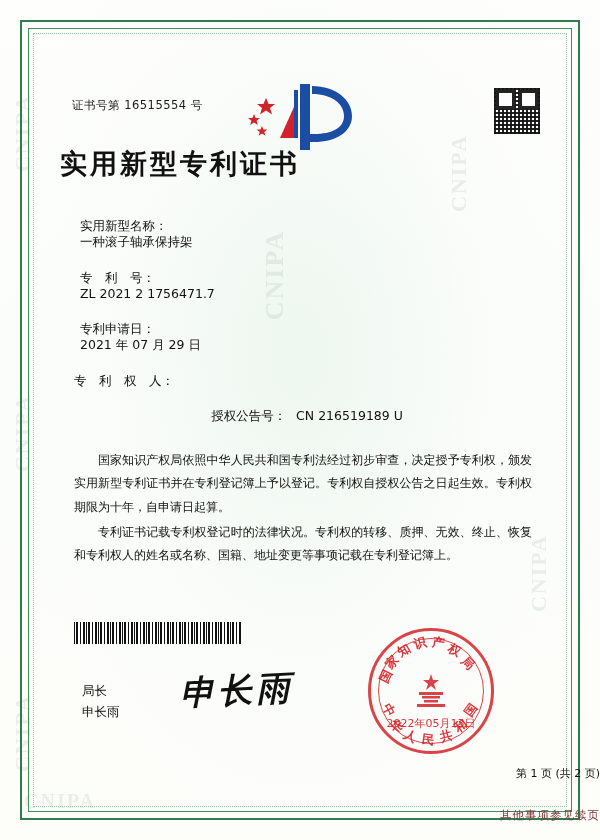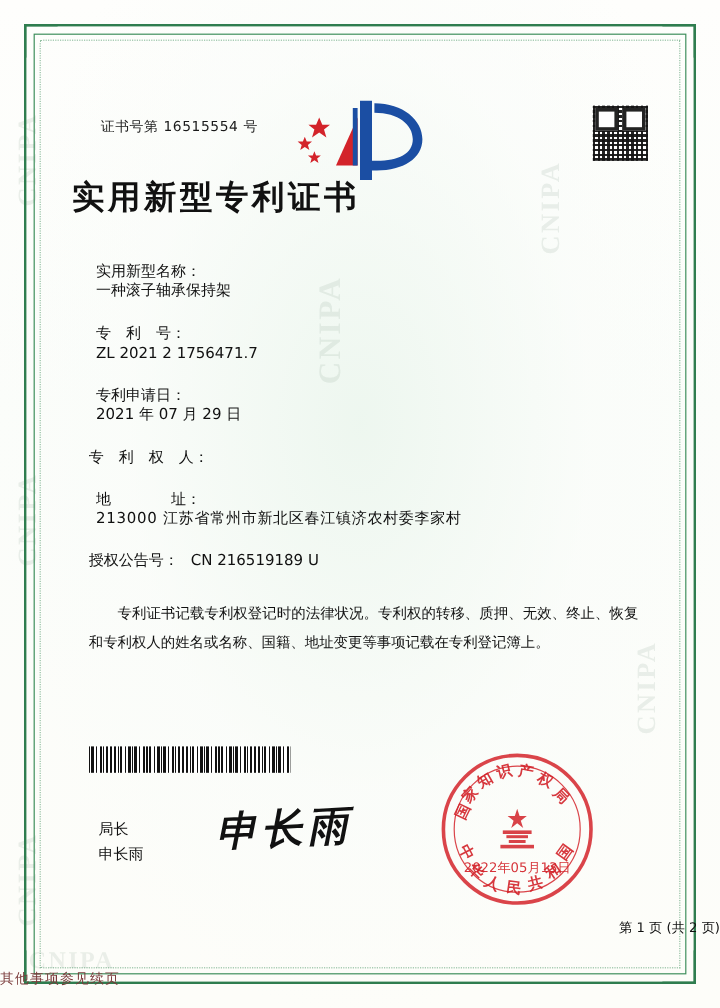--- a/index.html
+++ b/index.html
@@ -88,21 +88,21 @@
     width: 480px;
   }
 
   
   .header-row {
     position: relative;
     height: 70px;
   }
   .cert-no {
     position: absolute;
-    left: 24px;
+    left: 12px;
     top: 28px;
     font-size: 11.5px;
     color: #1a1a1a;
     font-family: "DejaVu Sans", sans-serif;
     letter-spacing: 0.5px;
   }
   .qr {
     position: absolute;
     right: 0;
     top: 18px;
@@ -167,21 +167,21 @@
   }
   .field.wide .field-value { letter-spacing: 0.6px; }
 
   .field-row2 {
     display: flex;
     font-size: 12.5px;
     color: #111;
     margin-bottom: 4px;
   }
   .field-row2 .col-a { flex: 0 0 228px; }
-  .field-row2 .col-b { flex: 1 1 auto; }
+  .field-row2 .col-b { flex: 1 1 auto; text-align: center; }
 
   .paragraphs {
     margin-top: 24px;
     padding-left: 14px;
     padding-right: 8px;
     font-size: 12px;
     line-height: 1.95;
     color: #111;
     text-align: justify;
   }
@@ -281,21 +281,21 @@
     top: 766px;
     text-align: right;
     font-size: 11px;
     color: #111;
   }
 
   .footer-note {
     position: absolute;
     left: 0; right: 0;
     top: 808px;
-    text-align: left;
+    text-align: right;
     font-size: 11.5px;
     color: #7a3a3a;
     letter-spacing: 1px;
   }
 </style>
 </head>
 <body>
 
 <div class="page">
   <div class="page-bg"></div>
@@ -351,34 +351,31 @@
         <span class="field-label">专　利　号：</span>
         <span class="field-value">ZL 2021 2 1756471.7</span>
       </div>
       <div class="field">
         <span class="field-label">专利申请日：</span>
         <span class="field-value">2021 年 07 月 29 日</span>
       </div>
       <div class="field">
         <span class="field-label">专　利　权　人：</span>
       </div>
-      <div class="field wide">
-        <span class="field-label">地　　　　址：</span>
-        <span class="field-value">213000 江苏省常州市新北区春江镇济农村委李家村</span>
-      </div>
 
       <div class="field-row2">
         <div class="col-b">
           <span class="field-label">授权公告号：</span>
           <span class="field-value">CN 216519189 U</span>
         </div>
       </div>
     </div>
 
     <div class="paragraphs">
+      <p>国家知识产权局依照中华人民共和国专利法经过初步审查，决定授予专利权，颁发实用新型专利证书并在专利登记簿上予以登记。专利权自授权公告之日起生效。专利权期限为十年，自申请日起算。</p>
       <p>专利证书记载专利权登记时的法律状况。专利权的转移、质押、无效、终止、恢复和专利权人的姓名或名称、国籍、地址变更等事项记载在专利登记簿上。</p>
     </div>
   </div>
 
   <div class="barcode"></div>
 
   <div class="sign-block">
     <div>局长</div>
     <div>申长雨</div>
   </div>

